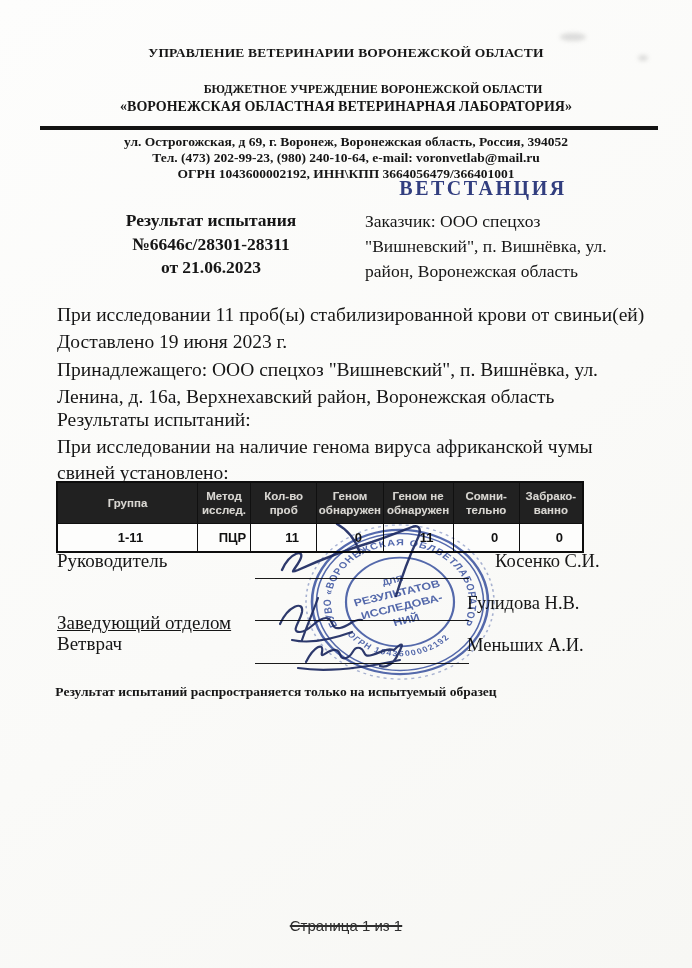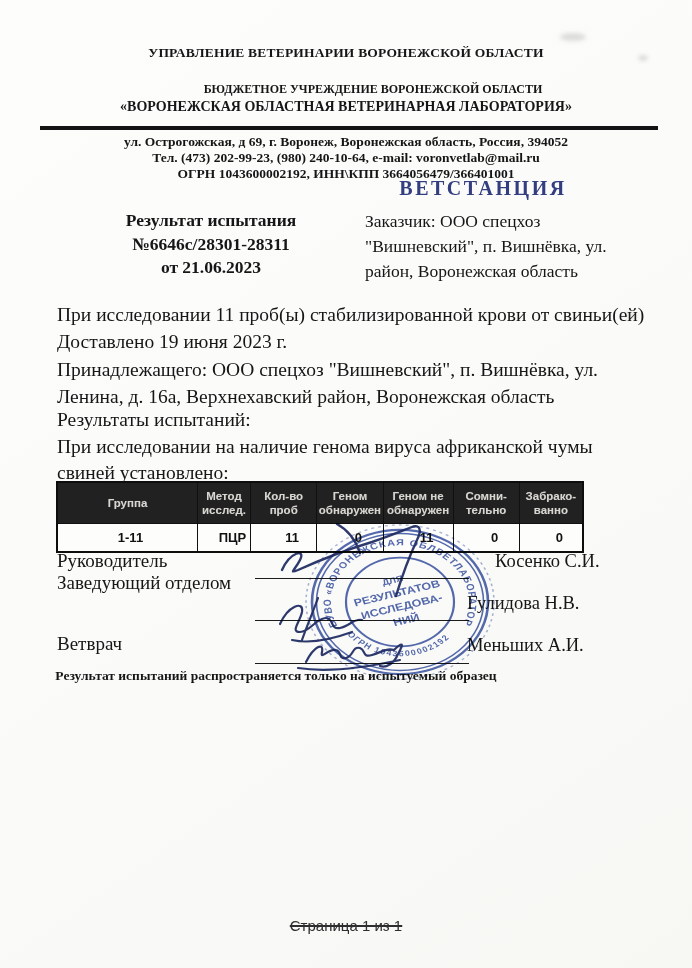--- a/index.html
+++ b/index.html
@@ -46,26 +46,26 @@
     text-shadow:0 0 1px #555;
   }
   td.tdd{
     background:#fdfdfc;font-weight:700;font-size:13px;color:#111;
     text-align:center;vertical-align:middle;height:25px;padding-left:18px;
   }
   td.tdd.first{text-align:center;padding-left:7px;}
 
   .sig-title{left:57px;font-size:19px;}
   .sig-name{left:467px;font-size:18.5px;}
-  .st1{top:550px;} .st2{top:572px;} .st3{top:633px;}
+  .st1{top:550px;} .st2{top:612px;text-decoration:underline;} .st3{top:633px;}
   .sn1{top:551px;margin-left:28px;} .sn2{top:593px;} .sn3{top:635px;}
   .sig-line{left:255px;width:214px;height:0;border-top:1.6px solid #1b1b1b;}
   .sl1{top:578px;} .sl2{top:620px;} .sl3{top:663px;}
 
-  .disclaimer{top:668px;left:0;width:552px;text-align:center;
+  .disclaimer{top:684px;left:0;width:552px;text-align:center;
     font-size:13.5px;font-weight:600;}
   .pagenum{
     top:917px;left:0;width:692px;text-align:center;
     font-family:"Liberation Sans","DejaVu Sans",sans-serif;
     font-size:15px;color:#2e2e2e;
     text-decoration:line-through;text-decoration-thickness:1.5px;
   }
   .overlay{top:0;left:0;pointer-events:none;}
   .smudge{border-radius:50%;filter:blur(2px);background:rgba(110,110,110,.22);}
   .sm1{top:33px;left:560px;width:26px;height:8px;}

